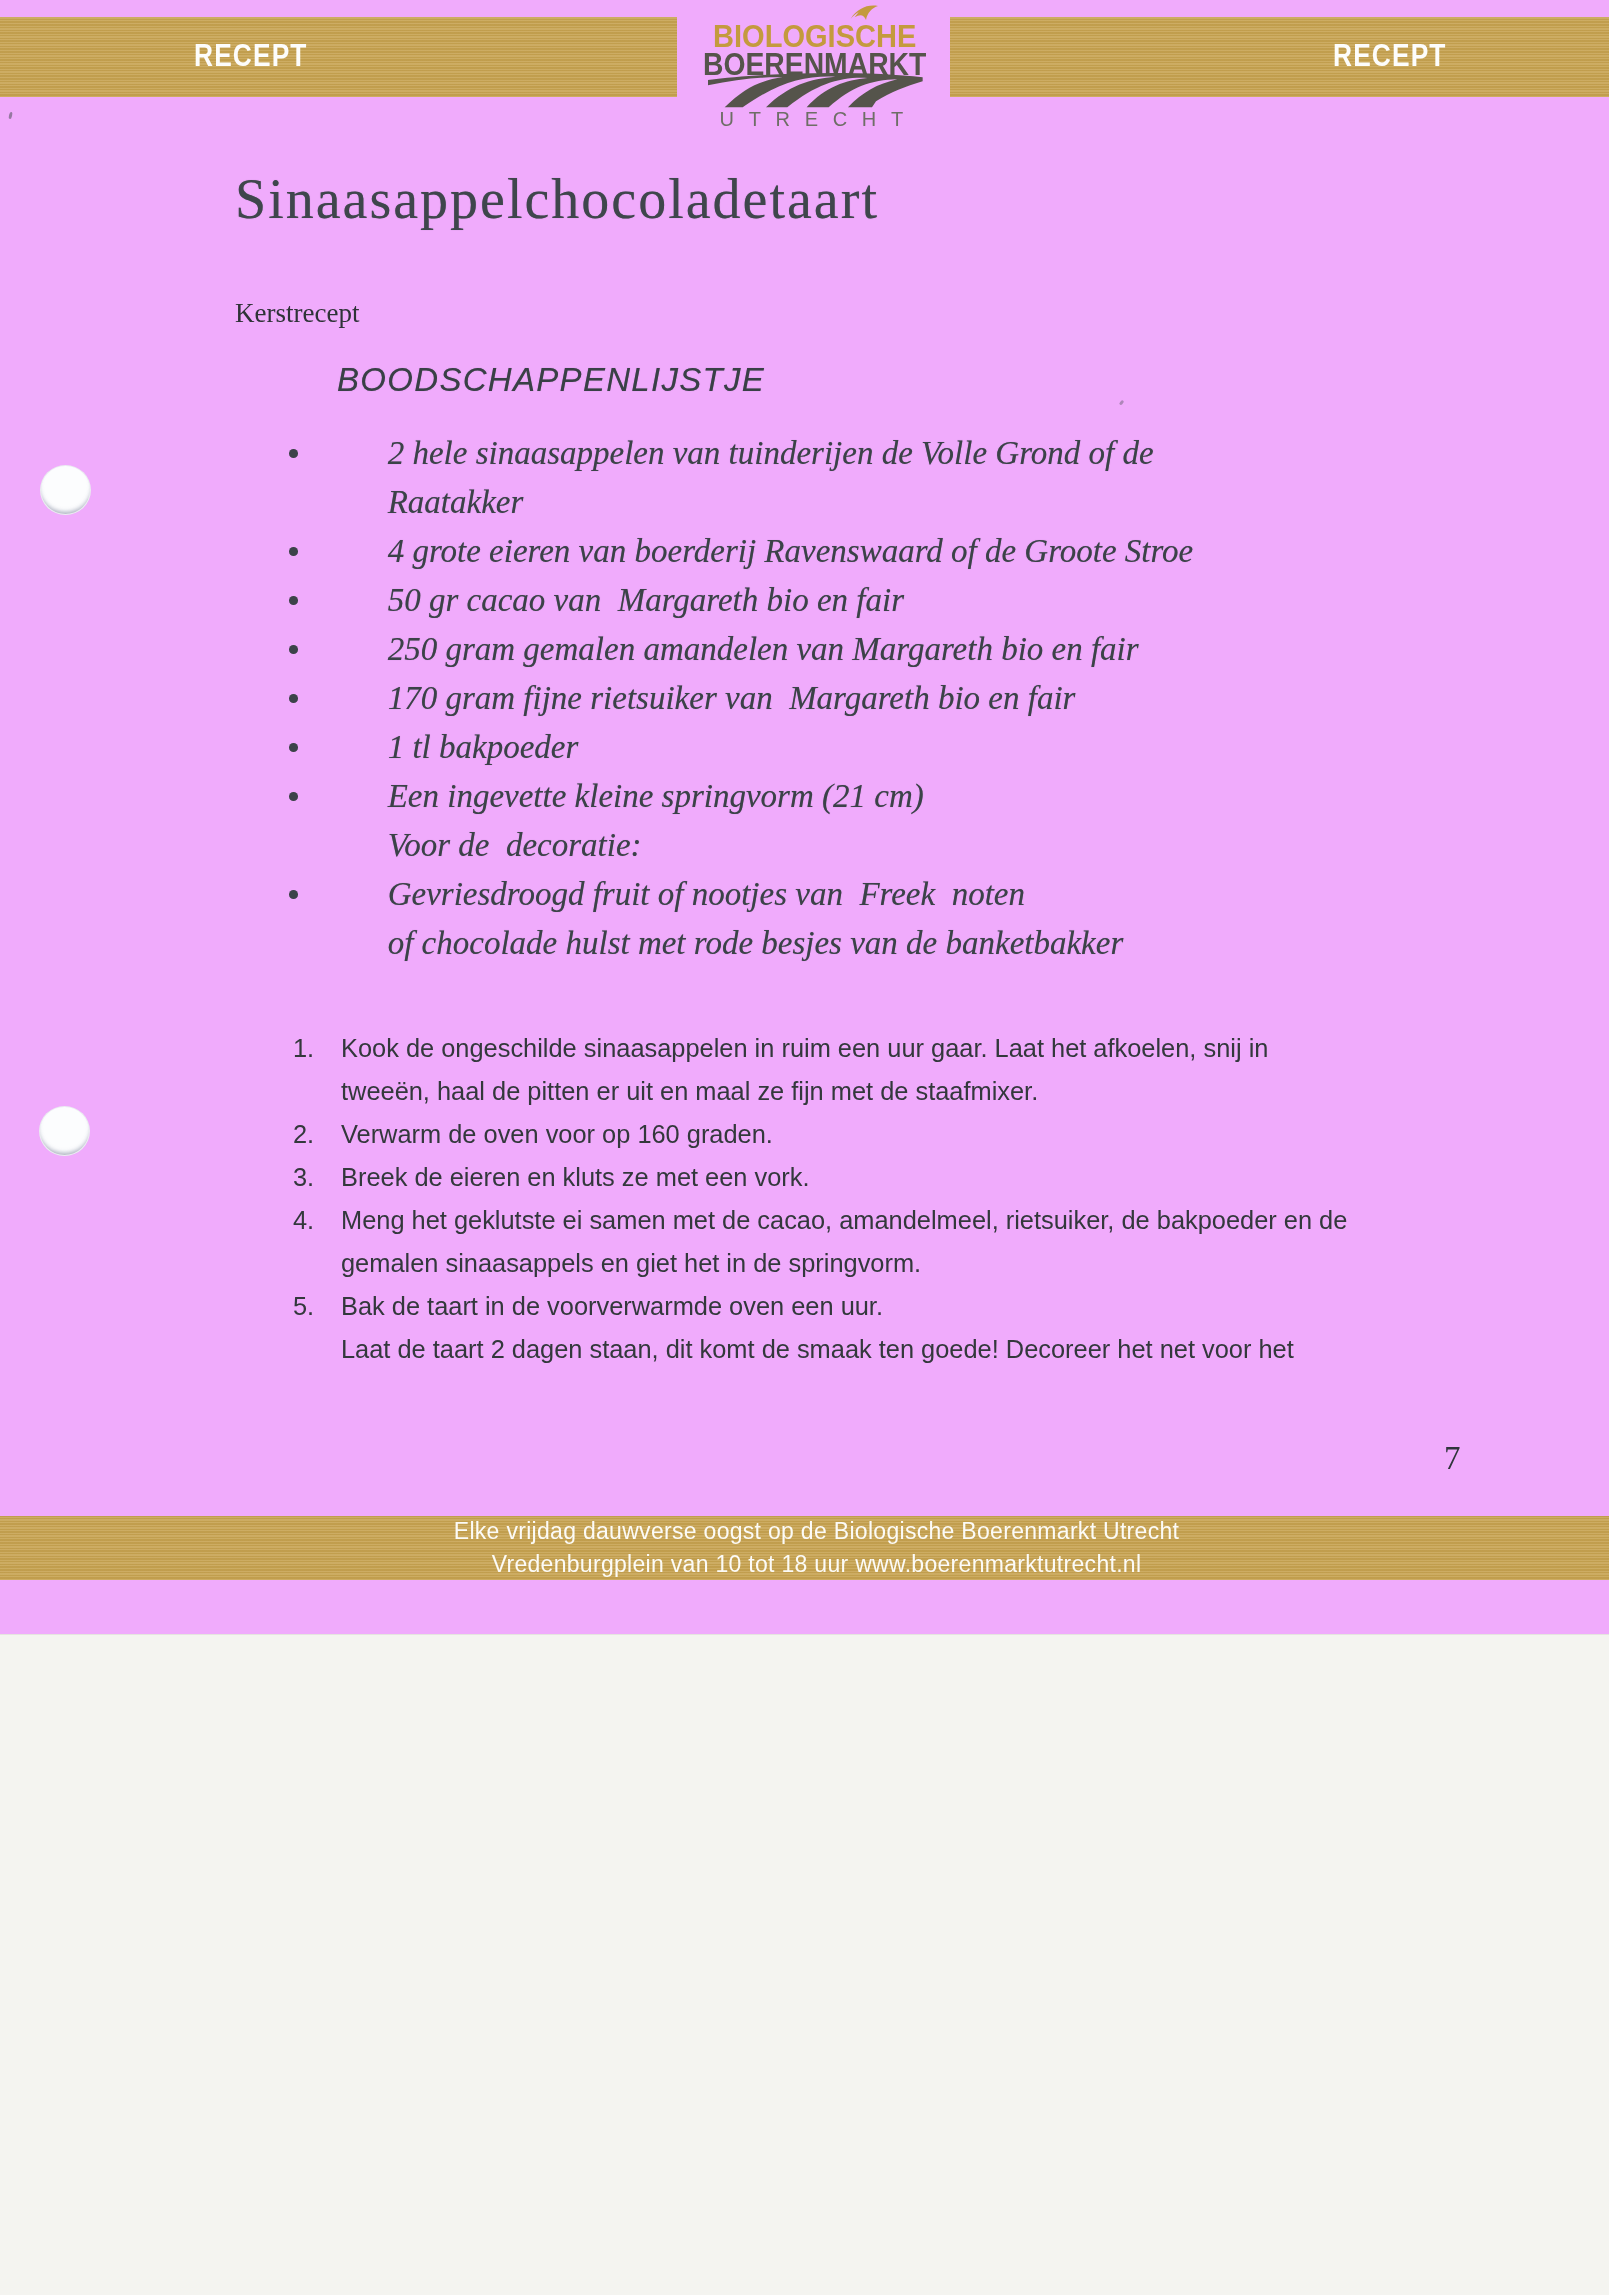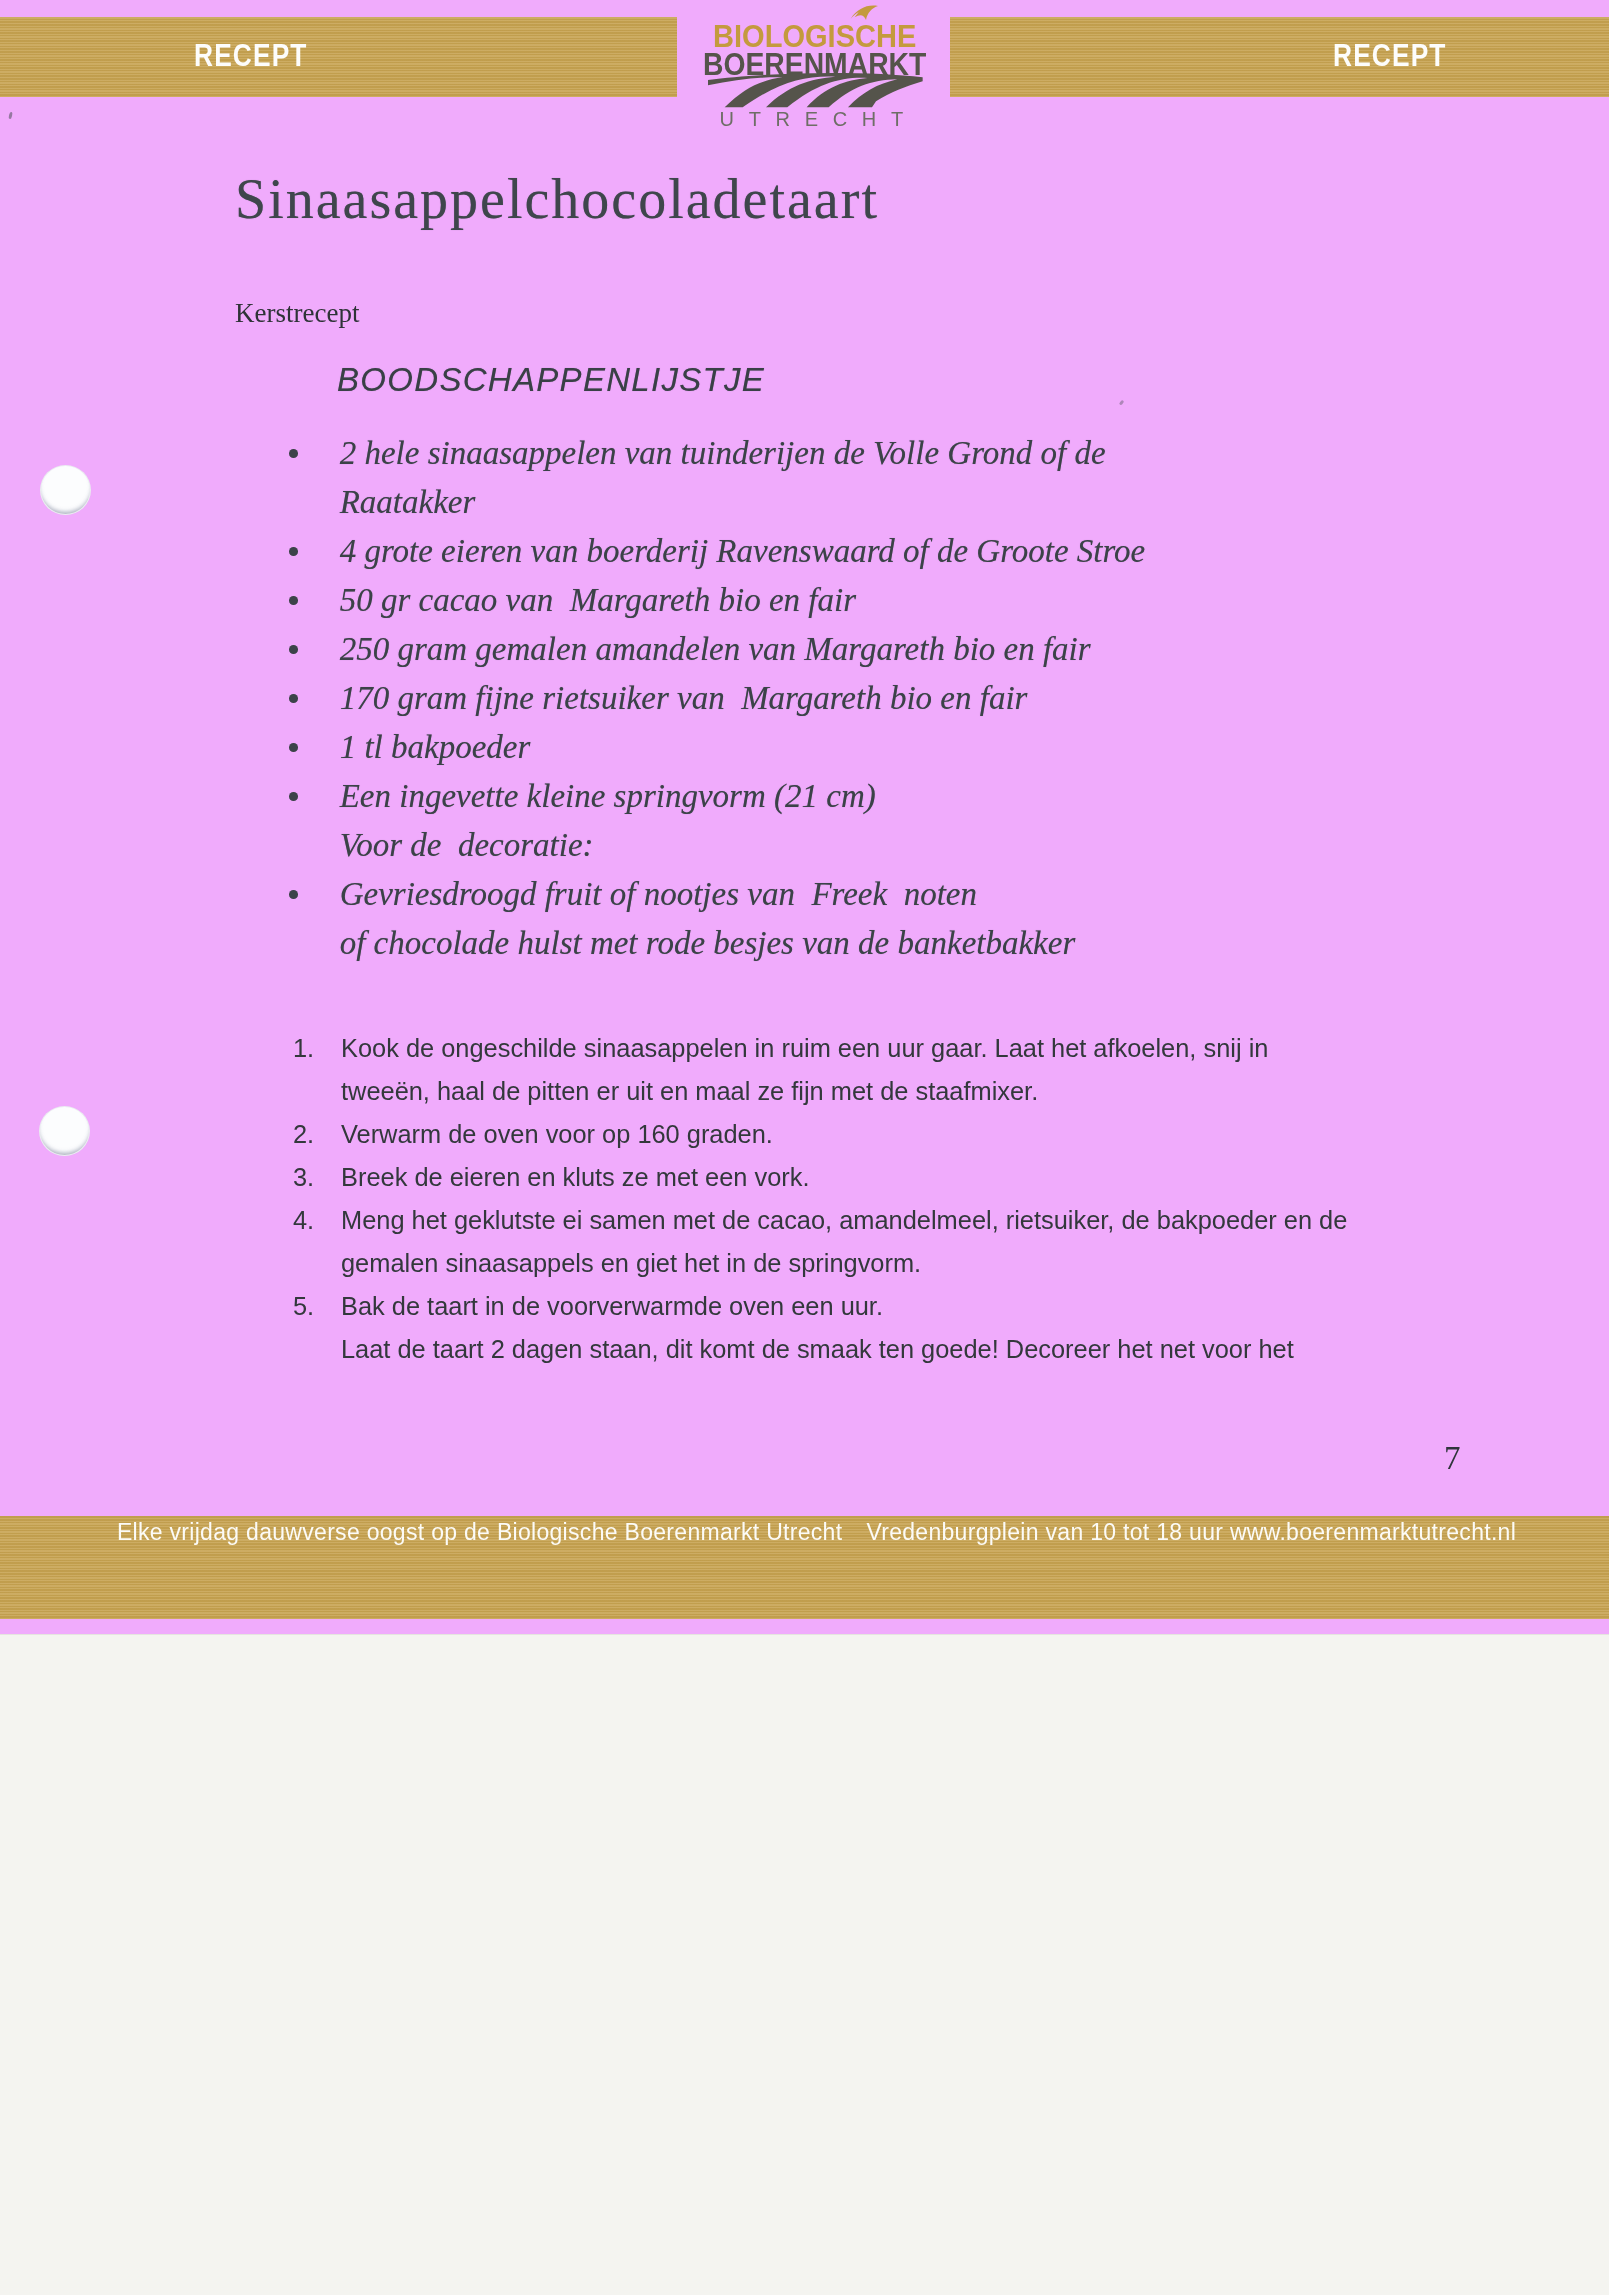--- a/index.html
+++ b/index.html
@@ -57,40 +57,41 @@
   .dot{
     flex:0 0 auto;width:8.7px;height:8.7px;border-radius:50%;
     background:#3c4349;margin:20px 42px 0 0;
   }
   .b-text{display:block;}
   .script-ln{
     display:block;white-space:pre-wrap;line-height:49px;
     font-family:"Liberation Serif",serif;font-style:italic;
     font-size:33px;color:#3b4248;
     text-shadow:0 0 0.7px rgba(59,66,72,.5);
+    margin-left:48px;
   }
   
   .instructions{position:absolute;left:293px;top:1027px;width:1096px;}
   .i-item{display:flex;align-items:flex-start;}
   .num{
     flex:0 0 48px;font-size:25.4px;line-height:43px;color:#33383c;
   }
   .i-lines{display:block;}
   .body-ln{
     display:block;white-space:pre-wrap;line-height:43px;
     font-size:25.4px;color:#33383c;
   }
   .page-number{
     position:absolute;left:1444px;top:1440px;
     font-family:"Liberation Serif",serif;font-size:33px;color:#2f353b;
   }
   
   .footer-band{
-    position:absolute;left:0;top:1516px;width:100%;height:103px;
-    display:flex;justify-content:center;
+    position:absolute;left:0;top:1516px;width:100%;height:64px;
+    display:flex;flex-direction:column;justify-content:center;
     text-align:center;
   }
   .footer-ln{
     display:block;color:#fcfbf7;font-size:23px;line-height:33px;
     letter-spacing:0.3px;padding-left:24px;
   }
   
   .hole{
     position:absolute;width:49px;height:48px;border-radius:50%;
     background:#fcfdfe;

